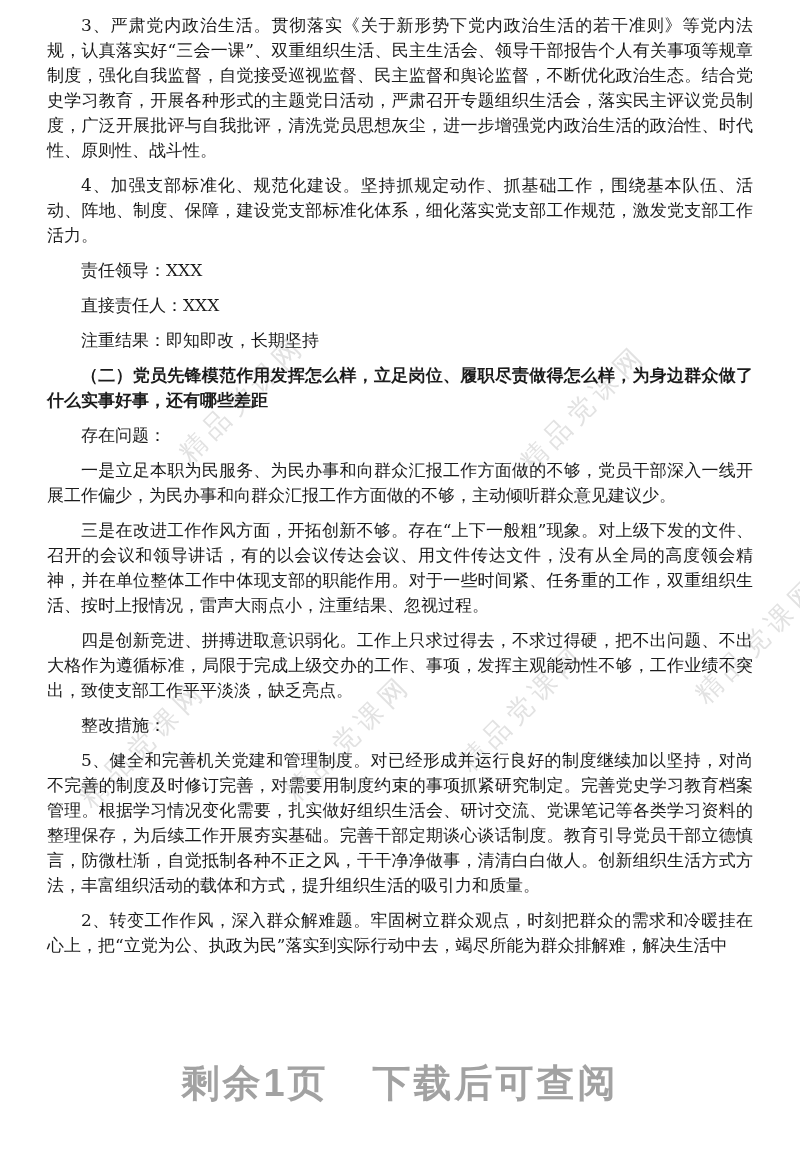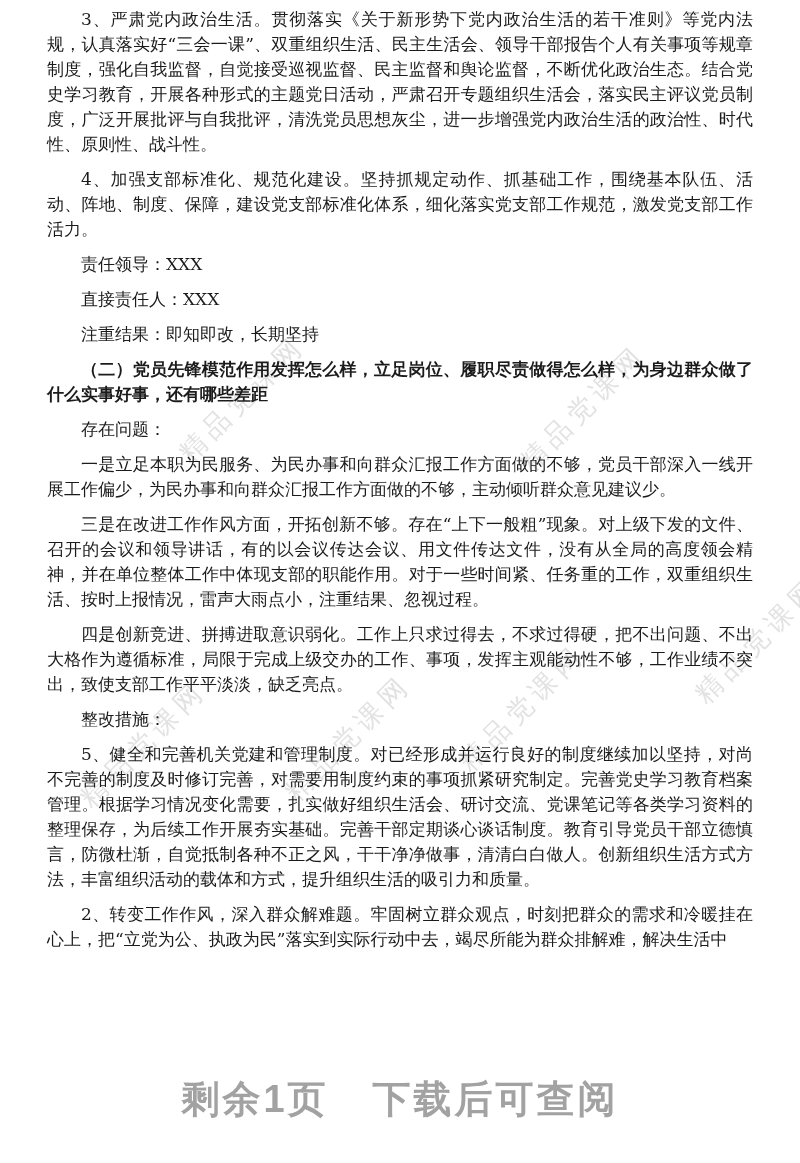--- a/index.html
+++ b/index.html
@@ -34,21 +34,21 @@
   .wm1 { left: 242px; top: 399px; }
   .wm2 { left: 583px; top: 408px; }
   .wm3 { left: 143px; top: 744px; }
   .wm4 { left: 348px; top: 738px; }
   .wm5 { left: 522px; top: 708px; }
   .wm6 { left: 758px; top: 640px; }
   
   .content {
     position: relative;
     z-index: 1;
-    padding: 7px 47px 0 47px;
+    padding: 13px 47px 0 47px;
     color: #1b1b1b;
     font-size: 17px;
     line-height: 25px;
     text-align: justify;
   }
   .para {
     text-indent: 2em;
     margin-bottom: 10px;
     word-break: break-all;
   }
@@ -61,21 +61,20 @@
     z-index: 1;
     left: 0; right: 0;
     top: 1058px;
     text-align: center;
     color: #a2a2a2;
     font-size: 38px;
     font-weight: bold;
     font-family: "Liberation Sans", "DejaVu Sans", sans-serif;
     letter-spacing: 3px;
     white-space: nowrap;
-    margin-top: 16px;
   }
   .footer-banner .gap { display: inline-block; width: 44px; }
 </style>
 </head>
 <body>
 
 <div class="page">
 
   <div class="wm-layer">
     <span class="wm wm1">精品党课网</span>

